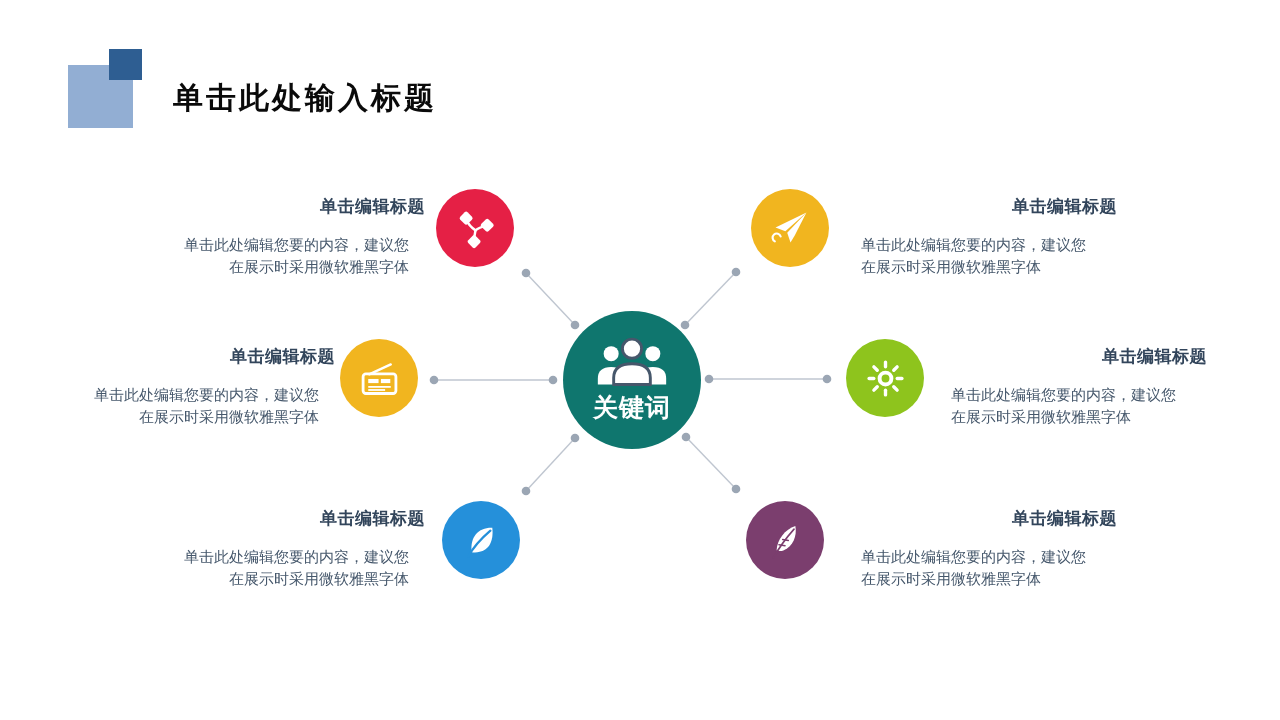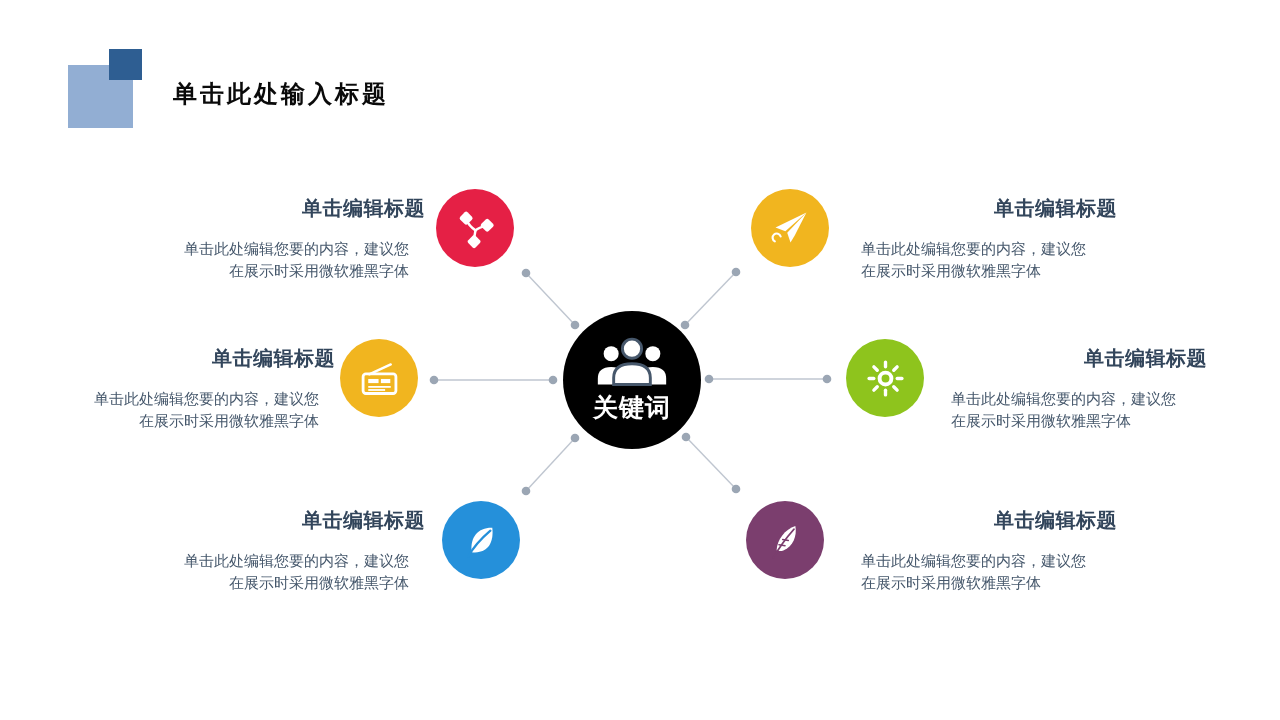--- a/index.html
+++ b/index.html
@@ -2,21 +2,21 @@
 <html><head>
 <meta charset="utf-8">
 <style>
   html,body{margin:0;padding:0;background:#ffffff;}
   body{font-family:"Liberation Sans","DejaVu Sans",sans-serif;}
   .slide{position:relative;width:1280px;height:720px;background:#ffffff;overflow:hidden;}
 
   
   .sq-light{position:absolute;left:68px;top:65px;width:65px;height:63px;}
   .sq-dark{position:absolute;left:109px;top:49px;width:33px;height:31px;z-index:2;}
-  .slide-title{position:absolute;left:173px;top:78px;font-size:24px;font-weight:bold;
+  .slide-title{position:absolute;left:173px;top:78px;font-size:30px;font-weight:bold;
     letter-spacing:3px;white-space:nowrap;}
 
   
   .spokes{position:absolute;left:0;top:0;width:1280px;height:720px;pointer-events:none;}
   .spokes line{stroke-width:1.4px;}
 
   
   .hub{position:absolute;left:563px;top:311px;width:138px;height:138px;border-radius:50%;
     display:flex;flex-direction:column;align-items:center;justify-content:center;z-index:3;}
   .hub svg{width:80px;height:52px;display:block;}
@@ -25,21 +25,21 @@
   
   .sat{position:absolute;width:78px;height:78px;border-radius:50%;
     display:flex;align-items:center;justify-content:center;z-index:3;}
   .sat svg{width:45px;height:45px;display:block;}
   .c-tl{left:436px;top:189px}.c-tr{left:751px;top:189px}
   .c-ml{left:340px;top:339px}.c-mr{left:846px;top:339px}
   .c-bl{left:442px;top:501px}.c-br{left:746px;top:501px}
 
   
   .tb{position:absolute;width:272px;}
-  .tb .h{font-size:20px;font-weight:bold;letter-spacing:0.5px;margin:0 0 4px 0;white-space:nowrap;text-align:right;}
+  .tb .h{font-size:17px;font-weight:bold;letter-spacing:0.5px;margin:0 0 4px 0;white-space:nowrap;text-align:right;}
   .tb .b{font-size:15px;line-height:21.5px;margin:16px;}
   .t-tl{left:153px;top:195px;text-align:right}
   .t-tr{left:845px;top:195px;text-align:left}
   .t-ml{left:63px;top:345px;text-align:right}
   .t-mr{left:935px;top:345px;text-align:left}
   .t-bl{left:153px;top:507px;text-align:right}
   .t-br{left:845px;top:507px;text-align:left}
 </style>
 </head>
 <body>
@@ -68,21 +68,21 @@
         <circle cx="575" cy="325" r="4.3"></circle>
       <circle cx="736" cy="272" r="4.3"></circle>
         <circle cx="685" cy="325" r="4.3"></circle>
       <circle cx="526" cy="491" r="4.3"></circle>
         <circle cx="575" cy="438" r="4.3"></circle>
       <circle cx="736" cy="489" r="4.3"></circle>
         <circle cx="686" cy="437" r="4.3"></circle>
     </g>
   </svg>
 
-  <div class="hub" style="background-color: #000000; color: rgb(70, 87, 107);">
+  <div class="hub" style="background-color: #0f766e; color: rgb(70, 87, 107);">
     <svg viewBox="0 0 96 62">
       <circle cx="23" cy="21" r="9" fill="#fff"></circle>
       <path d="M7 58 v-7 q0 -14 16 -14 q16 0 16 14 v7 z" fill="#fff"></path>
       <circle cx="73" cy="21" r="9" fill="#fff"></circle>
       <path d="M57 58 v-7 q0 -14 16 -14 q16 0 16 14 v7 z" fill="#fff"></path>
       <circle cx="48" cy="15" r="11.5" fill="#fff" stroke="currentColor" stroke-width="3.5"></circle>
       <path d="M26 58 v-8 q0 -17 22 -17 q22 0 22 17 v8 z" fill="#fff" stroke="currentColor" stroke-width="3.5"></path>
     </svg>
     <div class="hub-label" style="color: rgb(255, 255, 255);">关键词</div>
   </div>

